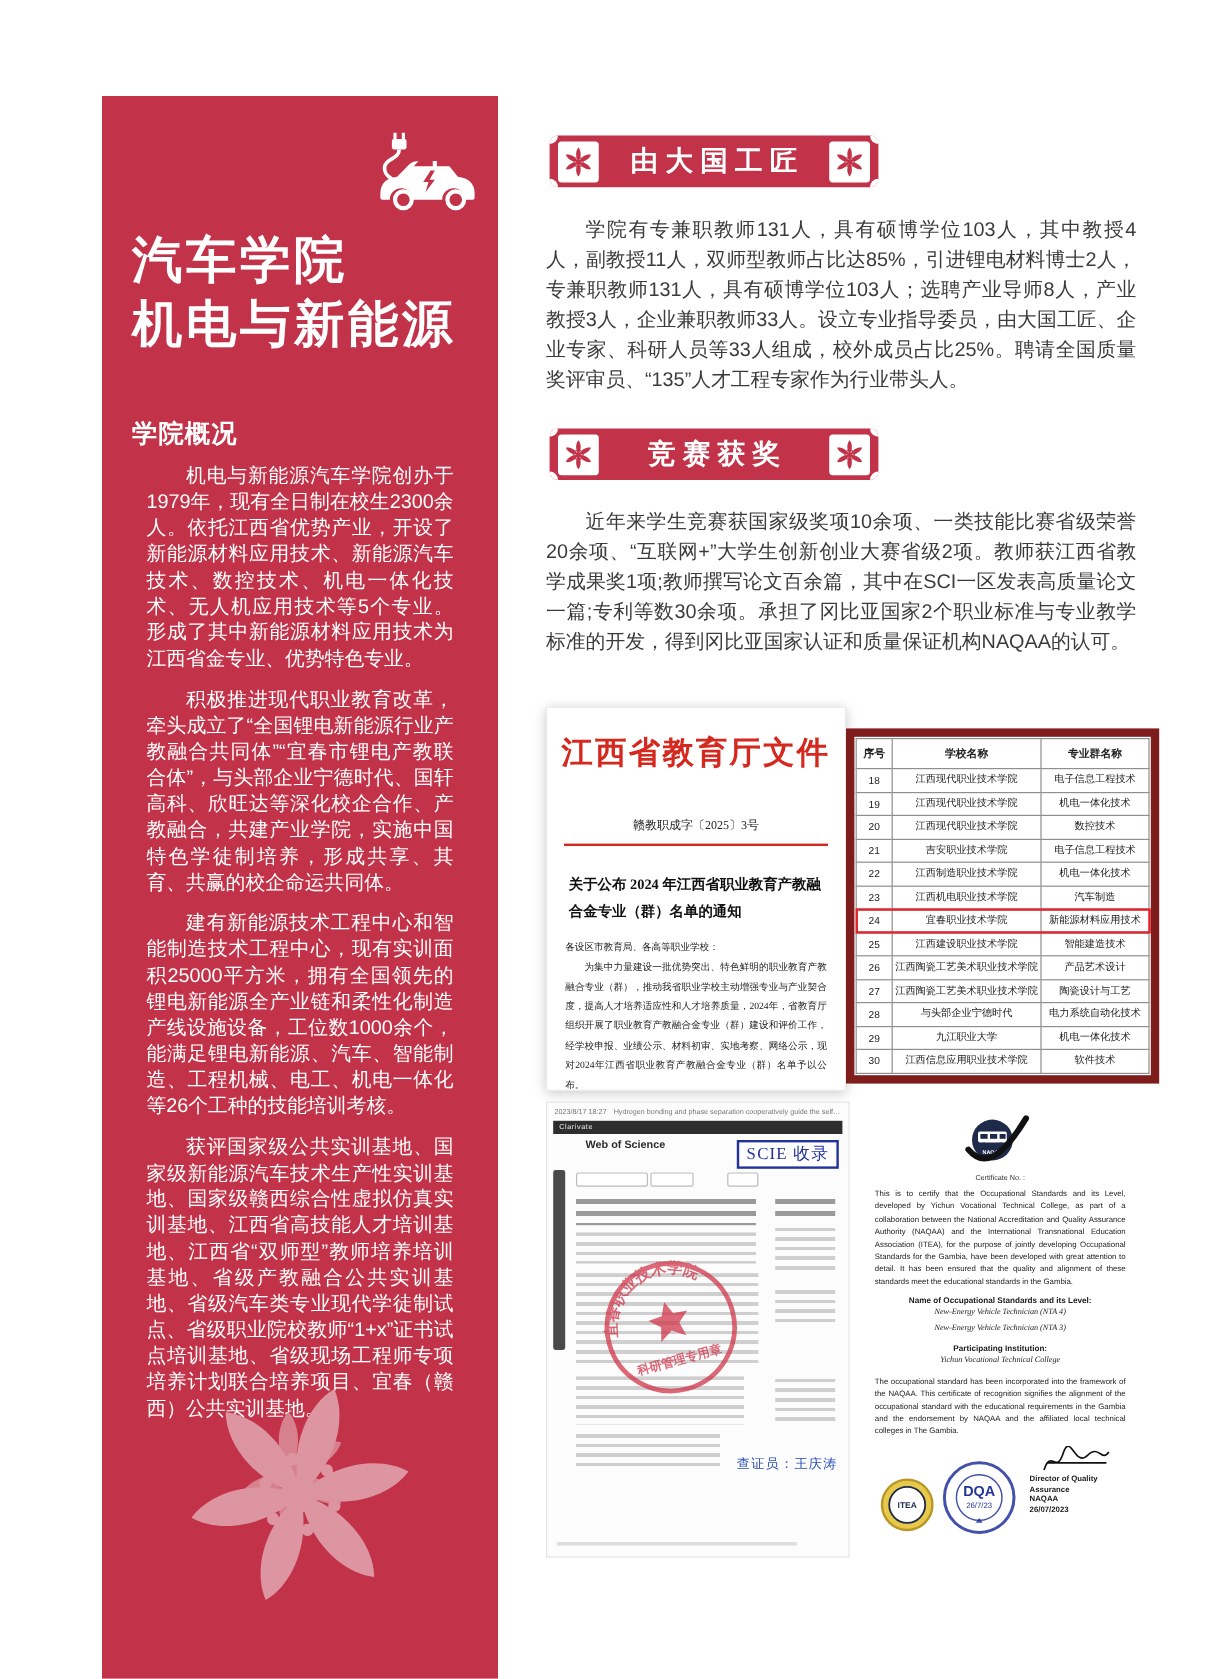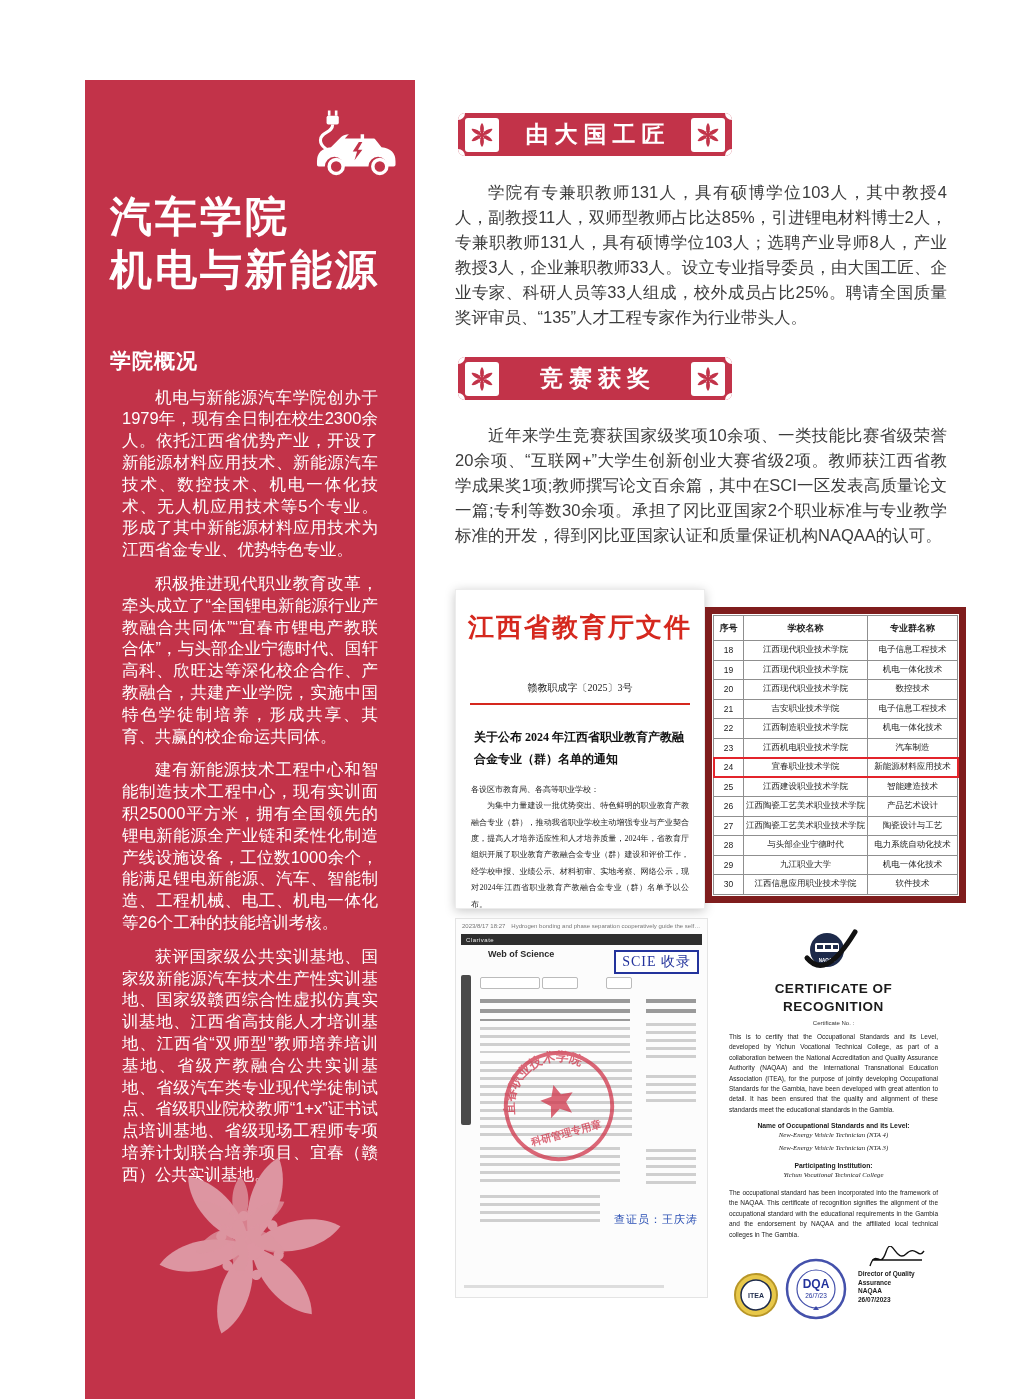--- a/index.html
+++ b/index.html
@@ -322,24 +322,20 @@
     <circle cx="30" cy="22" r="17" fill="var(--navy,#1d2a4a)"></circle>
     <rect x="18" y="15" width="24" height="9" rx="1.5" fill="#fff"></rect>
     <rect x="20" y="17" width="6" height="4" fill="var(--navy,#1d2a4a)"></rect>
     <rect x="28" y="17" width="6" height="4" fill="var(--navy,#1d2a4a)"></rect>
     <rect x="36" y="17" width="5" height="4" fill="var(--navy,#1d2a4a)"></rect>
     <circle cx="23" cy="26" r="2" fill="var(--navy,#1d2a4a)"></circle>
     <circle cx="37" cy="26" r="2" fill="var(--navy,#1d2a4a)"></circle>
     <text x="30" y="34" text-anchor="middle" font-size="4.5" fill="#fff" font-weight="bold">NAQAA</text>
     <path d="M10,30 C22,44 36,40 58,4" fill="none" stroke="#111" stroke-width="5" stroke-linecap="round"></path>
   </svg>
-  <div class="ct-title">
-    <div>CERTIFICATE OF</div>
-    <div>RECOGNITION</div>
-  </div>
   <div class="ct-no">Certificate No. :</div>
   <div class="ct-body">This is to certify that the Occupational Standards and its Level, developed by Yichun Vocational Technical College, as part of a collaboration between the National Accreditation and Quality Assurance Authority (NAQAA) and the International Transnational Education Association (ITEA), for the purpose of jointly developing Occupational Standards for the Gambia, have been developed with great attention to detail. It has been ensured that the quality and alignment of these standards meet the educational standards in the Gambia.</div>
   <div class="ct-h">Name of Occupational Standards and its Level:</div>
   <div class="ct-std">
       <div>New-Energy Vehicle Technician (NTA 4)</div>
       <div>New-Energy Vehicle Technician (NTA 3)</div>
     </div>
   <div class="ct-h">Participating Institution:</div>
   <div class="ct-inst">Yichun Vocational Technical College</div>
   <div class="ct-body">The occupational standard has been incorporated into the framework of the NAQAA. This certificate of recognition signifies the alignment of the occupational standard with the educational requirements in the Gambia and the endorsement by NAQAA and the affiliated local technical colleges in The Gambia.</div>

